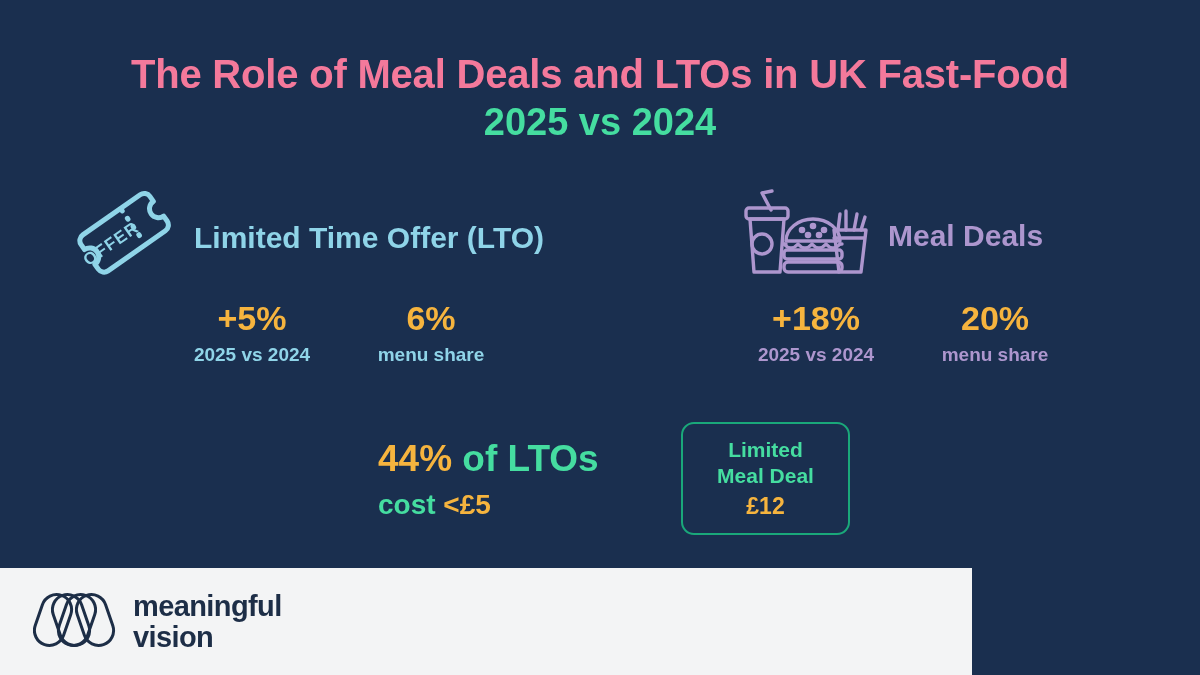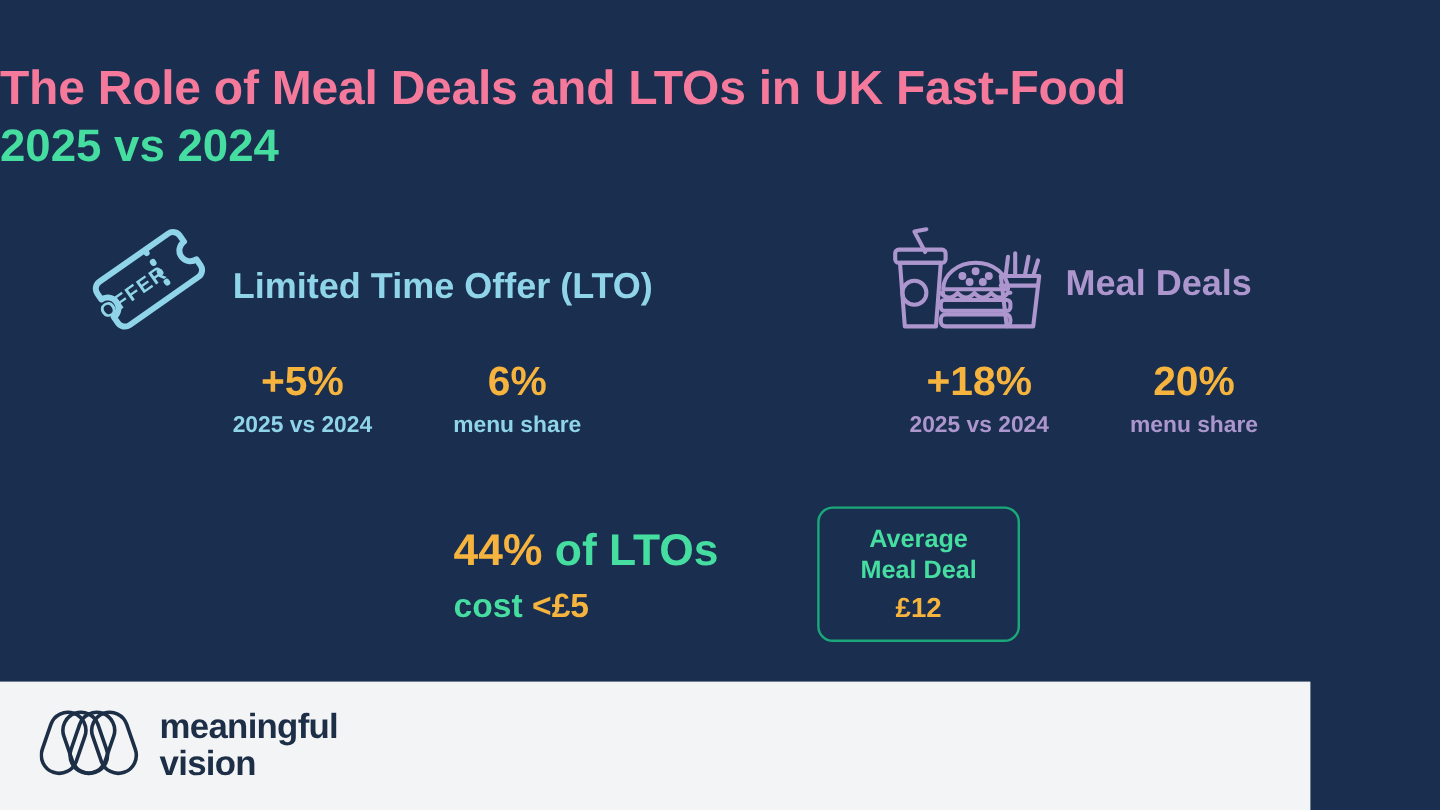--- a/index.html
+++ b/index.html
@@ -9,21 +9,21 @@
     background:#1a2f4f;
     overflow:hidden;
   }
   #infographic {
     position:relative;
     width:1200px; height:675px;
     background:#1a2f4f;
   }
 
   
-  .title-block { position:absolute; top:52px; left:0; width:1200px; }
+  .title-block { position:absolute; top:52px; left:0; width:1200px; text-align:center; }
   .title-line1 {
     font-size:40px; font-weight:bold; color:#f4799b;
     letter-spacing:-0.2px; line-height:1.12;
   }
   .title-line2 {
     font-size:38px; font-weight:bold; color:#45dda0;
     line-height:1.12; margin-top:4px;
   }
 
   
@@ -65,21 +65,21 @@
     width:169px; height:113px;
     border:2px solid #1aa87a; border-radius:13px;
     display:flex; flex-direction:column; align-items:center; justify-content:center;
     gap:1px;
   }
   .avg-line { font-size:21px; font-weight:bold; color:#45dda0; line-height:1.22; }
   .avg-amount { font-size:23px; font-weight:bold; color:#f6b43e; line-height:1.22; margin-top:2px;text-align:center; }
 
   
   #footer {
-    position:absolute; left:0; top:568px; width:1092px; height:107px;
+    position:absolute; left:0; top:568px; width:972px; height:107px;
     background:#f3f4f5; display:flex; align-items:center;
   }
   #logo { display:flex; align-items:center; gap:16px; margin-left:33px; }
   .logo-words { line-height:1.0; }
   .logo-words div {
     font-size:29px; font-weight:bold; color:#1d2e47; letter-spacing:-0.6px;
   }
   .logo-words .l2 { margin-top:2px; }
 </style>
 </head>
@@ -163,21 +163,21 @@
   <div id="lto-cost">
     <div class="cost-main">
       <span class="num">44%</span><span class="txt"> of LTOs</span>
     </div>
     <div class="cost-sub">
       <span class="a">cost </span><span class="b">&lt;£5</span>
     </div>
   </div>
 
   <div id="avg-box">
-    <div class="avg-line">Average</div>
+    <div class="avg-line">Limited</div>
     <div class="avg-line">Meal Deal</div>
     <div class="avg-amount">£12</div>
   </div>
 
   <div id="footer">
     <div id="logo">
       <span>
         <svg width="84" height="58" viewBox="0 0 84 58">
           <g fill="none" stroke="#1d2e47" stroke-width="3">
             <rect x="5" y="3" width="30" height="52" rx="15" transform="rotate(19 20 29)"></rect>

